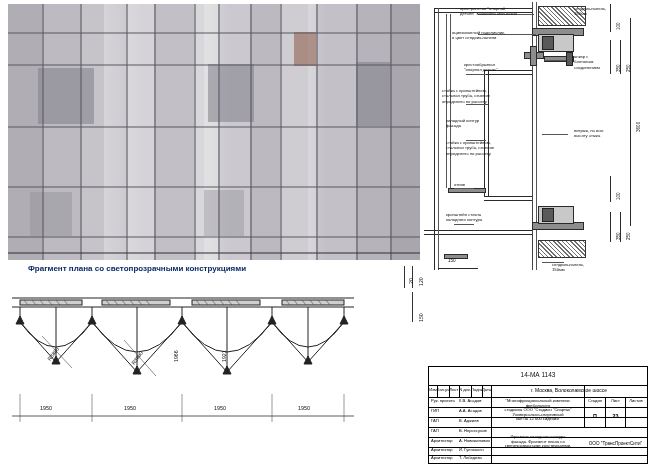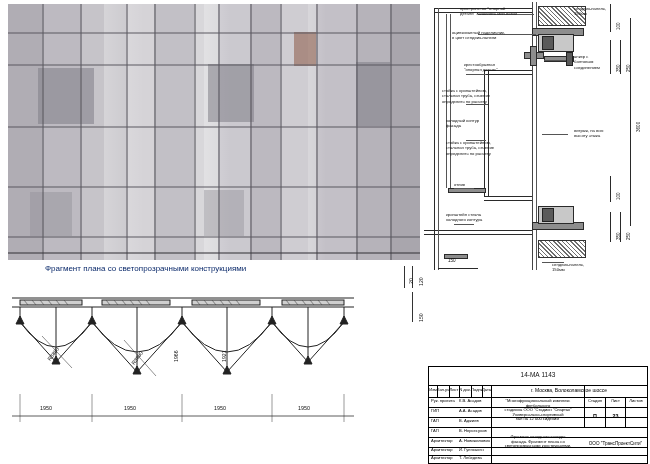--- a/index.html
+++ b/index.html
@@ -37,21 +37,21 @@
   .vtext{position:absolute;font-size:4.6px;color:#111;transform:rotate(-90deg);transform-origin:0 0;white-space:nowrap;}
   .hatch{position:absolute;background:
      repeating-linear-gradient(45deg,#6e6e6e 0 1px,transparent 1px 3px);
      border:1px solid #333;}
   .solid{position:absolute;background:#8d8d8d;border:1px solid #2a2a2a;}
   .grayfill{position:absolute;background:#c8c8c8;border:1px solid #2a2a2a;}
   .dkfill{position:absolute;background:#5a5a5a;border:1px solid #222;}
 
   
   #planwrap{left:6px;top:262px;width:420px;height:200px;}
-  #plantitle{position:absolute;left:39px;top:2px;font-size:8px;font-weight:normal;color:#0b2a6b;}
+  #plantitle{position:absolute;left:22px;top:2px;font-size:8px;font-weight:bold;color:#0b2a6b;}
   .dimlbl{position:absolute;font-size:5.4px;color:#111;}
   .rot{position:absolute;font-size:5.2px;color:#111;transform-origin:0 0;white-space:nowrap;}
 
   
   #titleblock{
     left:428px;top:366px;width:218px;height:96px;
     border:1px solid #000;background:#fff;
   }
   #tb-top{position:absolute;left:0;top:0;right:0;height:18px;border-bottom:1px solid #000;}
   #tb-code{position:absolute;left:0;right:0;top:4px;text-align:center;font-size:6.5px;}

